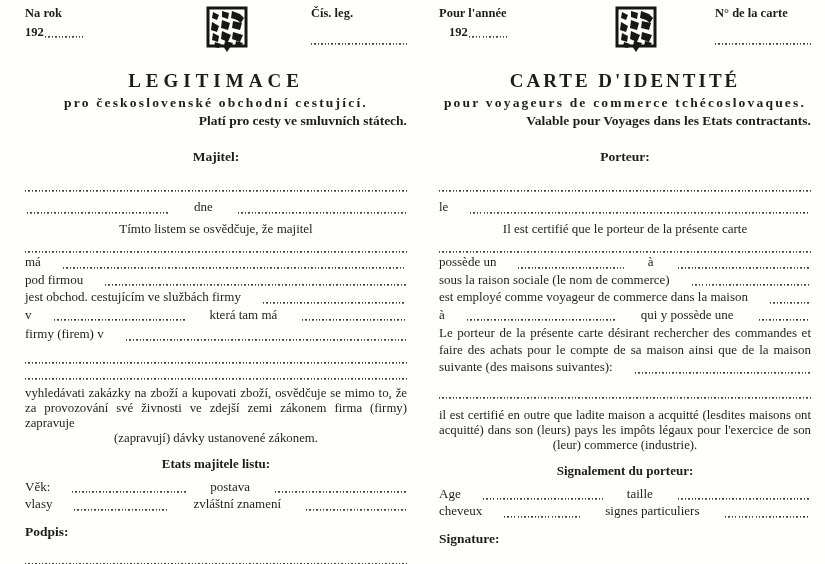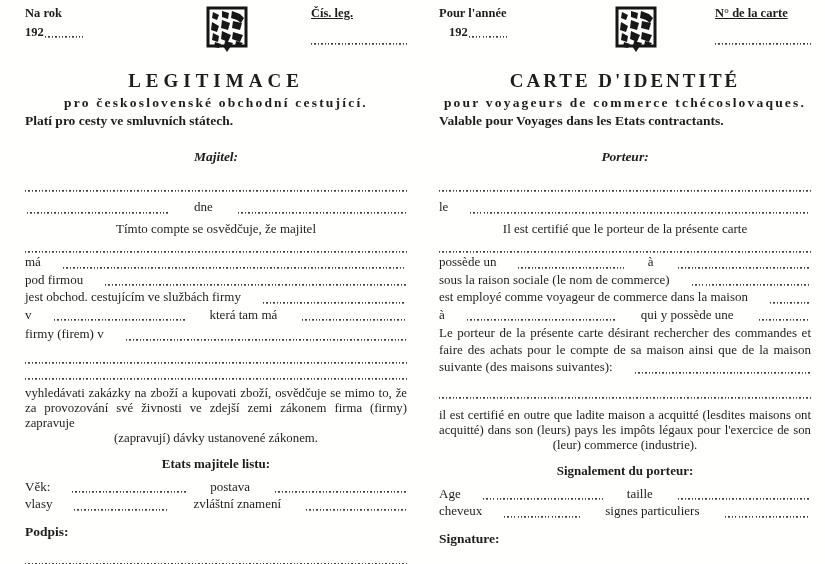--- a/index.html
+++ b/index.html
@@ -11,36 +11,36 @@
   .cols { display:flex; height:100%; }
   .col { width:412px; box-sizing:border-box; padding:6px 5px 0 25px; }
   .col.right-col { width:413px; padding:6px 14px 0 27px; }
 
   
   .hdr { display:flex; align-items:flex-start; height:52px; margin-bottom:10px; }
   .hdr-left { width:118px; font-weight:bold; font-size:12.5px; }
   .hdr-left .yr { margin-top:4px; display:flex; align-items:flex-end; width:58px; }
   .hdr-left.indent .yr { margin-left:10px; }
   .hdr-mid { flex:1; display:flex; justify-content:center; }
-  .hdr-right { width:96px; font-weight:bold; font-size:12.5px; text-align:left;text-decoration:underline; }
+  .hdr-right { width:96px; font-weight:bold; font-size:12.5px; text-align:left; }
   .hdr-right .numline { margin-top:14px; height:10px; }
 
   
   .dots, .dotline, .numline, .yrdots {
     background: repeating-linear-gradient(90deg,#3c3c3c 0,#3c3c3c 1.3px,transparent 1.3px,transparent 3.4px) left bottom/100% 1.7px no-repeat;
   }
   .dots { flex:1; height:11px; margin:0 1px 2px 2px; }
   .yrdots { display:inline-block; flex:1; height:10px; margin:0 0 2px 1px; }
   .dotline { height:11px; margin-top:6px; }
 
   .title { text-align:center; font-weight:bold; font-size:19px; letter-spacing:5px; margin-top:12px; }
   .sub1  { text-align:center; font-weight:bold; font-size:13.5px; letter-spacing:2.2px; margin-top:3px; }
-  .sub2  { text-align:left; font-weight:bold; font-size:13.5px; margin-top:2px; }
-
-  .sect-head { text-align:center; font-weight:bold; font-size:13.5px; margin-top:20px;font-style:italic; }
+  .sub2  { text-align:right; font-weight:bold; font-size:13.5px; margin-top:2px; }
+
+  .sect-head { text-align:center; font-weight:bold; font-size:13.5px; margin-top:20px; }
 
   .line { display:flex; align-items:flex-end; font-size:13px; line-height:17.5px;gap:20px; }
   .lbl  { white-space:nowrap; }
   .mid  { padding:0 3px; }
   .center { text-align:center; font-size:13px; line-height:17.5px; margin:4px 0 5px; }
   .just { font-size:13px; line-height:16.5px; text-align:justify; text-align-last:justify; }
   .pline { font-size:12.8px; line-height:15px; text-align:justify; text-align-last:justify; }
   .pline.last { text-align:center; text-align-last:center; }
   .para-block { margin-top:2px; }
 
@@ -92,21 +92,21 @@
 
       <div class="sect-head">Majitel:</div>
 
       <div class="dotline" style="margin-top:16px"></div>
       <div class="line mt6">
         <span class="dots f085"></span>
         <span class="lbl mid">dne</span>
         <span class="dots"></span>
       </div>
 
-      <div class="center">Tímto compte se osvědčuje, že majitel</div>
+      <div class="center">Tímto listem se osvědčuje, že majitel</div>
 
       <div class="dotline" style="margin-top:2px"></div>
       <div class="line">
         <span class="lbl">má</span>
         <span class="dots"></span>
       </div>
       <div class="line">
         <span class="lbl">pod firmou</span>
         <span class="dots"></span>
       </div>

